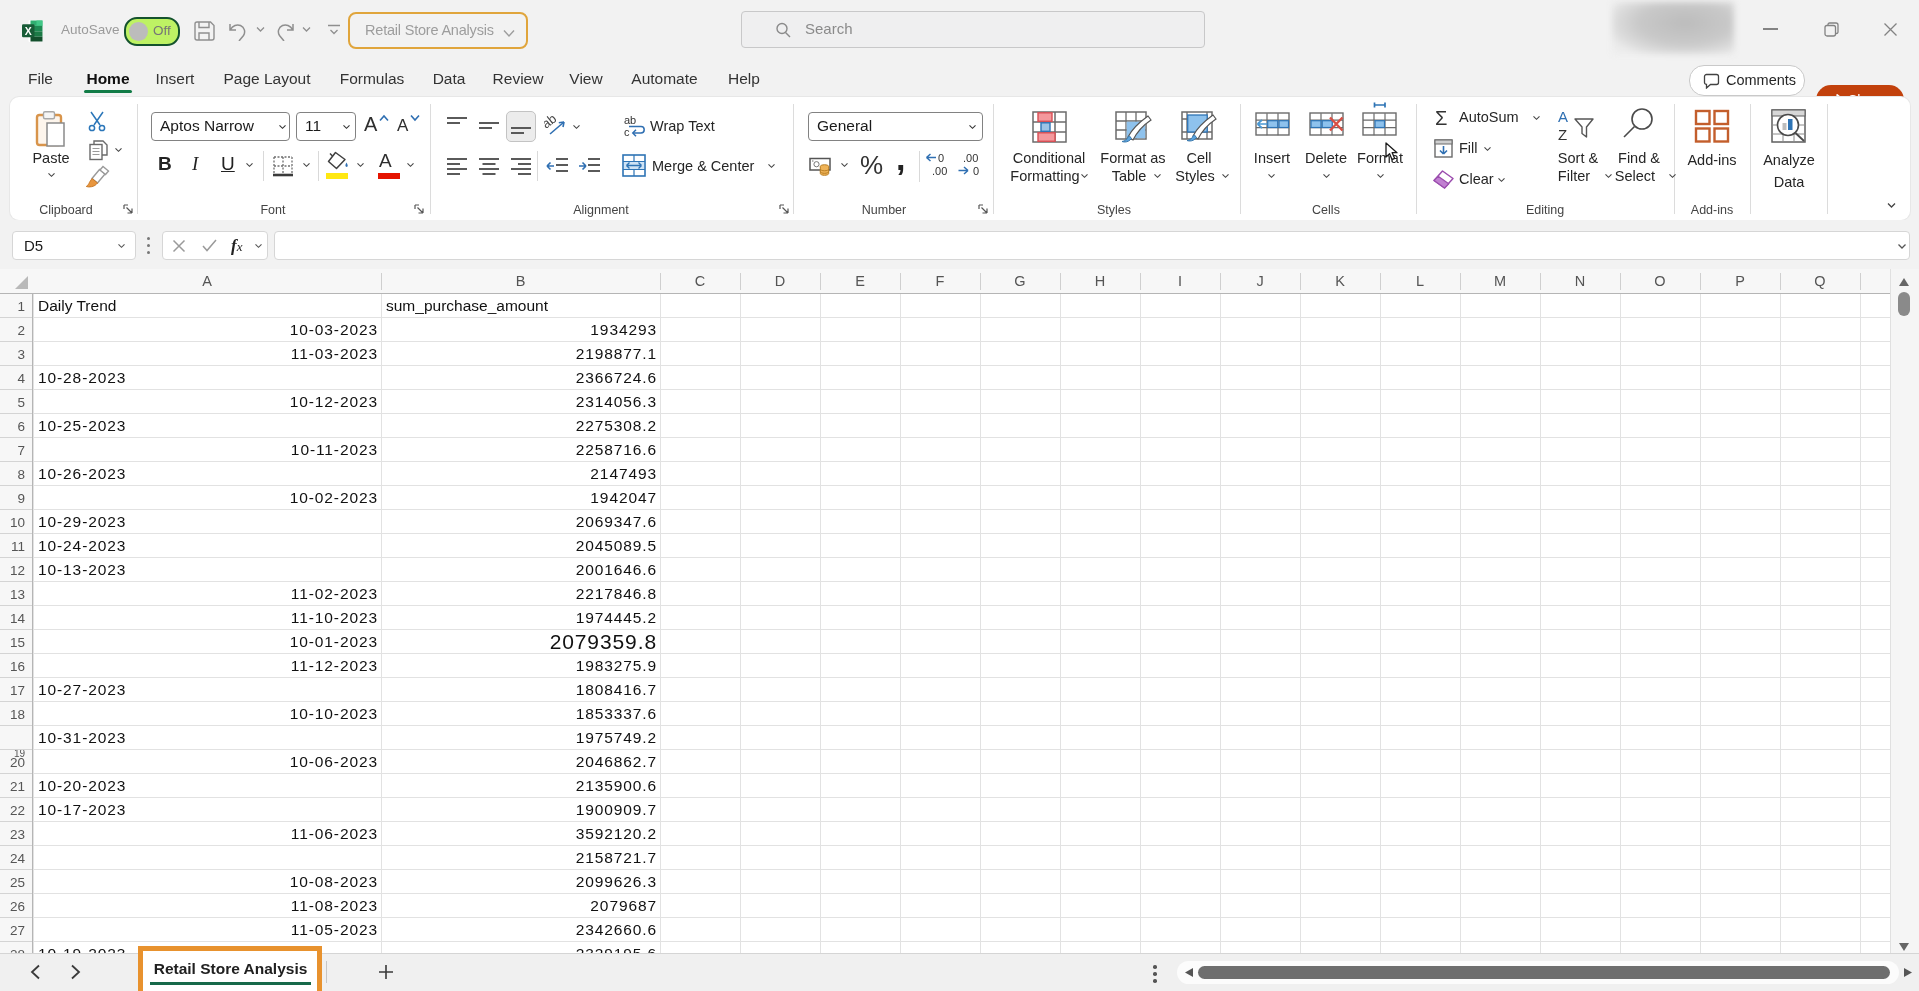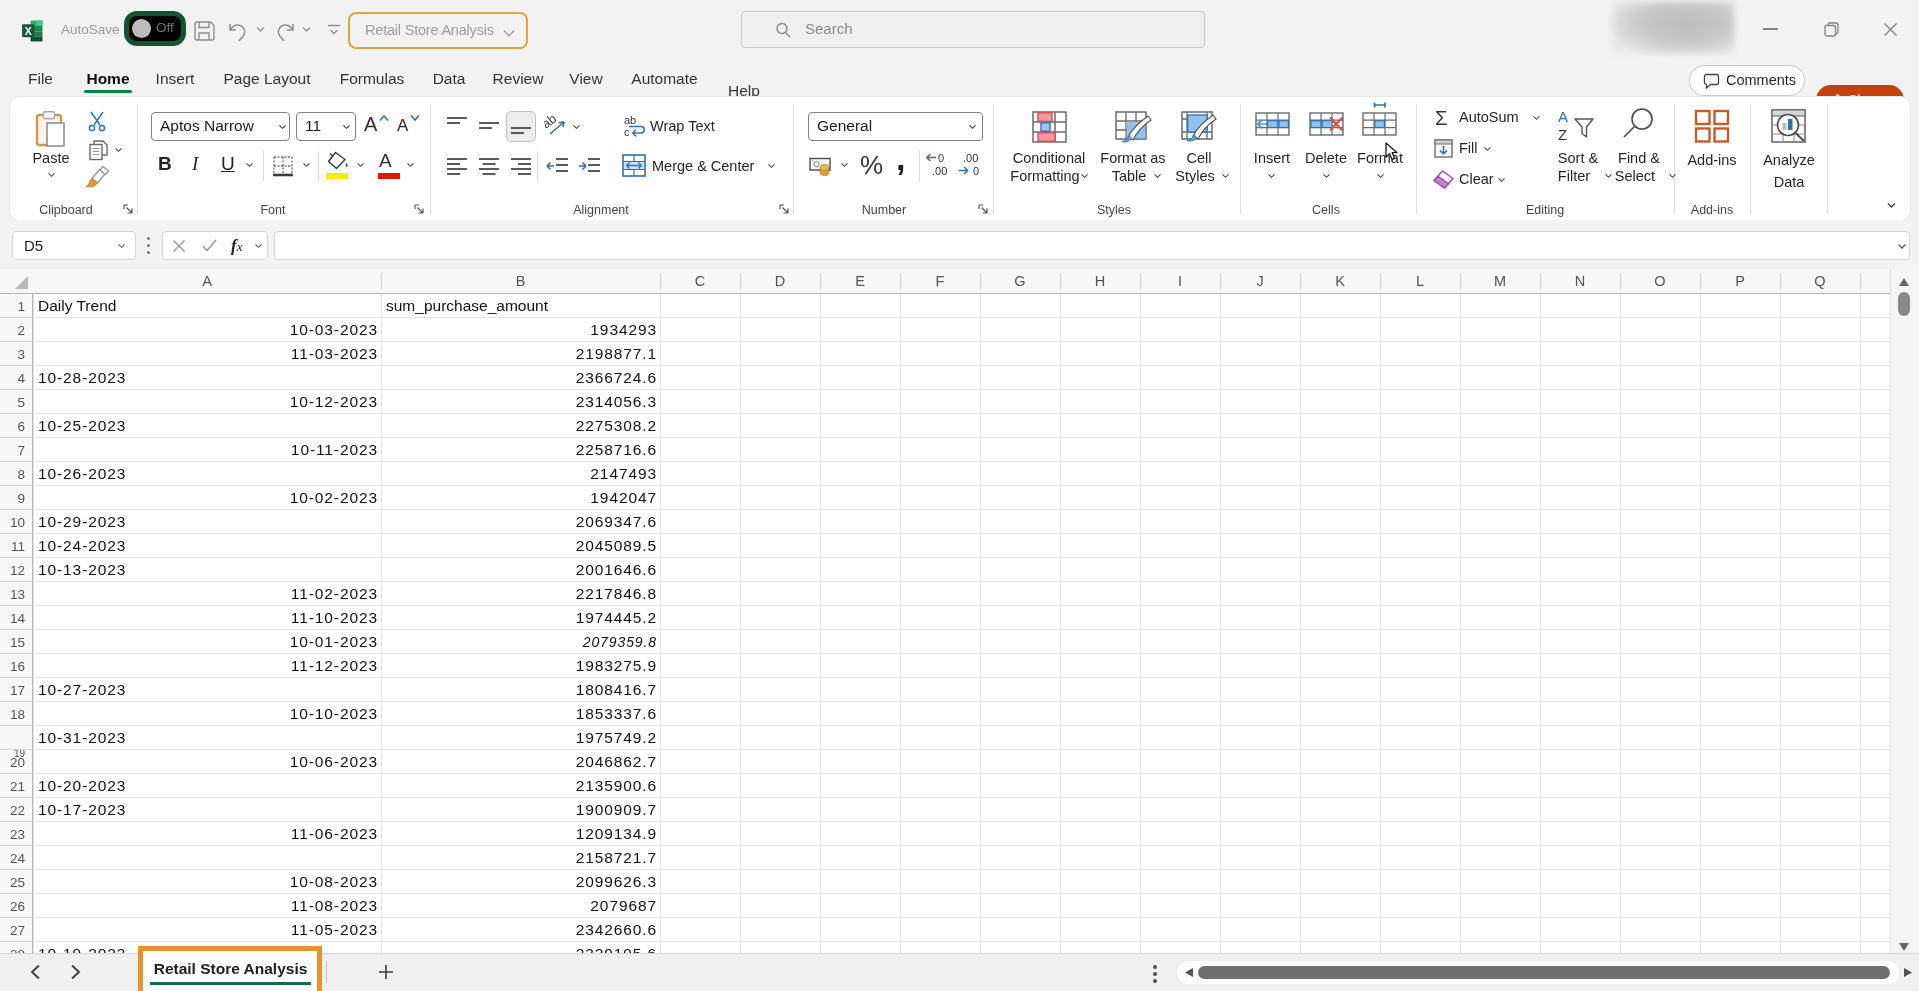--- a/index.html
+++ b/index.html
@@ -16,21 +16,21 @@
 <rect x="8.5" y="0.5" width="12" height="5.4" fill="#2fae70"></rect>
 <rect x="14.5" y="0.5" width="6" height="5.4" fill="#42c787"></rect>
 <rect x="8.5" y="5.9" width="12" height="5.4" fill="#1e8a53"></rect>
 <rect x="8.5" y="11.3" width="12" height="5.4" fill="#1c7a46"></rect>
 <rect x="8.5" y="16.7" width="12" height="4.8" fill="#134f2c"></rect>
 <rect x="0" y="4.3" width="12.5" height="13" rx="1.2" fill="#185c37"></rect>
 <text x="6.2" y="14.5" font-size="10.5" font-weight="bold" fill="#fff" text-anchor="middle" font-family="Liberation Sans">X</text>
 </svg>
   </div>
 <div class="abs" style="left:61px;top:22px;width:62px;height:18px;font-size:13.5px;color:#9b9b9b;">AutoSave</div>
-<div class="abs" style="left:124px;top:11px;width:52px;height:25px;background:#000000;border:5px solid #14532d;border-radius:13px;">
+<div class="abs" style="left:124px;top:17px;width:52px;height:25px;background:#bef264;border:2px solid #14532d;border-radius:13px;">
 <div class="abs" style="left:3px;top:3px;width:19px;height:19px;border-radius:50%;background:#bcbcbc;"></div>
 <div class="abs" style="left:27px;top:4px;font-size:13.5px;color:#767676;">Off</div>
   </div>
 <div class="abs" style="left:193px;top:20px;">
     <svg width="22" height="22" viewBox="0 0 22 22" fill="none" stroke="#8f8f8f" stroke-width="1.4">
 <path d="M2 4 a2 2 0 0 1 2-2 h13.5 L21 5.5 V18 a2 2 0 0 1-2 2 H4 a2 2 0 0 1-2-2 Z M6 2 v5.5 h10 V2 M6 20 v-7 h10 v7"></path>
 </svg>
   </div>
 <div class="abs" style="left:228px;top:21px;">
     <svg width="21" height="20" viewBox="0 0 21 20" fill="none" stroke="#8f8f8f" stroke-width="1.5">
@@ -85,21 +85,21 @@
   </div>
 <div class="abs ctr" style="left:21px;top:66px;width:39px;height:26px;font-size:15.5px;color:#333333;">File</div>
 <div class="abs ctr" style="left:76px;top:66px;width:64px;height:26px;font-size:15.5px;font-weight:bold;color:#0f0f0f;">Home</div>
 <div class="abs ctr" style="left:146px;top:66px;width:58px;height:26px;font-size:15.5px;color:#333333;">Insert</div>
 <div class="abs ctr" style="left:213px;top:66px;width:108px;height:26px;font-size:15.5px;color:#333333;">Page Layout</div>
 <div class="abs ctr" style="left:330px;top:66px;width:84px;height:26px;font-size:15.5px;color:#333333;">Formulas</div>
 <div class="abs ctr" style="left:423px;top:66px;width:52px;height:26px;font-size:15.5px;color:#333333;">Data</div>
 <div class="abs ctr" style="left:484px;top:66px;width:68px;height:26px;font-size:15.5px;color:#333333;">Review</div>
 <div class="abs ctr" style="left:561px;top:66px;width:50px;height:26px;font-size:15.5px;color:#333333;">View</div>
 <div class="abs ctr" style="left:619px;top:66px;width:91px;height:26px;font-size:15.5px;color:#333333;">Automate</div>
-<div class="abs ctr" style="left:719px;top:66px;width:50px;height:26px;font-size:15.5px;color:#333333;margin-top:12px;">Help</div>
+<div class="abs ctr" style="left:719px;top:66px;width:50px;height:26px;font-size:15.5px;color:#333333;">Help</div>
 <div class="abs" style="left:84px;top:90px;width:48px;height:3px;border-radius:2px;background:#127c47;"></div>
 <div class="abs" style="left:1689px;top:65px;width:116px;height:31px;background:#fff;border:1px solid #c9c9c9;border-radius:15px;box-sizing:border-box;">
 <svg class="abs" style="left:13px;top:7px;" width="17" height="16" viewBox="0 0 17 16" fill="none" stroke="#424242" stroke-width="1.3">
 <path d="M1.5 3.5 a2 2 0 0 1 2-2 h10 a2 2 0 0 1 2 2 v6 a2 2 0 0 1-2 2 h-6 l-4 3.5 v-3.5 h-0 a2 2 0 0 1-2-2 Z"></path>
     </svg>
 <div class="abs" style="left:36px;top:6px;font-size:14.5px;color:#262626;">Comments</div>
   </div>
 <div class="abs" style="left:1816px;top:65px;width:88px;height:31px;background:#c2410c;border-radius:15px;margin-top:20px;">
 <svg class="abs" style="left:11px;top:8px;" width="17" height="16" viewBox="0 0 17 16" fill="none" stroke="#fff" stroke-width="1.2">
 <path d="M10 1.5 L15 5.5 L10 9.5 V7 C5.5 7 3.5 9 2.5 11.5 C2.5 7.5 5 4.2 10 4 Z" stroke-linejoin="round"></path>
@@ -694,37 +694,37 @@
 <div class="abs" style="left:386px;width:271px;top:216px;height:23px;font-size:15.5px;color:#111;display:flex;align-items:center;letter-spacing:0.9px;justify-content:flex-end;">2069347.6</div>
 <div class="abs" style="left:38px;width:340px;top:240px;height:23px;font-size:15.5px;color:#111;display:flex;align-items:center;letter-spacing:0.9px;justify-content:flex-start;">10-24-2023</div>
 <div class="abs" style="left:386px;width:271px;top:240px;height:23px;font-size:15.5px;color:#111;display:flex;align-items:center;letter-spacing:0.9px;justify-content:flex-end;">2045089.5</div>
 <div class="abs" style="left:38px;width:340px;top:264px;height:23px;font-size:15.5px;color:#111;display:flex;align-items:center;letter-spacing:0.9px;justify-content:flex-start;">10-13-2023</div>
 <div class="abs" style="left:386px;width:271px;top:264px;height:23px;font-size:15.5px;color:#111;display:flex;align-items:center;letter-spacing:0.9px;justify-content:flex-end;">2001646.6</div>
 <div class="abs" style="left:38px;width:340px;top:288px;height:23px;font-size:15.5px;color:#111;display:flex;align-items:center;letter-spacing:0.9px;justify-content:flex-end;">11-02-2023</div>
 <div class="abs" style="left:386px;width:271px;top:288px;height:23px;font-size:15.5px;color:#111;display:flex;align-items:center;letter-spacing:0.9px;justify-content:flex-end;">2217846.8</div>
 <div class="abs" style="left:38px;width:340px;top:312px;height:23px;font-size:15.5px;color:#111;display:flex;align-items:center;letter-spacing:0.9px;justify-content:flex-end;">11-10-2023</div>
 <div class="abs" style="left:386px;width:271px;top:312px;height:23px;font-size:15.5px;color:#111;display:flex;align-items:center;letter-spacing:0.9px;justify-content:flex-end;">1974445.2</div>
 <div class="abs" style="left:38px;width:340px;top:336px;height:23px;font-size:15.5px;color:#111;display:flex;align-items:center;letter-spacing:0.9px;justify-content:flex-end;">10-01-2023</div>
-<div class="abs" style="left:386px;width:271px;top:336px;height:23px;font-size:14px;color:#111;display:flex;align-items:center;letter-spacing:0.9px;justify-content:flex-end;font-style:italic;">2079359.8</div>
+<div class="abs" style="left:386px;width:271px;top:336px;height:23px;font-size:21px;color:#111;display:flex;align-items:center;letter-spacing:0.9px;justify-content:flex-end;">2079359.8</div>
 <div class="abs" style="left:38px;width:340px;top:360px;height:23px;font-size:15.5px;color:#111;display:flex;align-items:center;letter-spacing:0.9px;justify-content:flex-end;">11-12-2023</div>
 <div class="abs" style="left:386px;width:271px;top:360px;height:23px;font-size:15.5px;color:#111;display:flex;align-items:center;letter-spacing:0.9px;justify-content:flex-end;">1983275.9</div>
 <div class="abs" style="left:38px;width:340px;top:384px;height:23px;font-size:15.5px;color:#111;display:flex;align-items:center;letter-spacing:0.9px;justify-content:flex-start;">10-27-2023</div>
 <div class="abs" style="left:386px;width:271px;top:384px;height:23px;font-size:15.5px;color:#111;display:flex;align-items:center;letter-spacing:0.9px;justify-content:flex-end;">1808416.7</div>
 <div class="abs" style="left:38px;width:340px;top:408px;height:23px;font-size:15.5px;color:#111;display:flex;align-items:center;letter-spacing:0.9px;justify-content:flex-end;">10-10-2023</div>
 <div class="abs" style="left:386px;width:271px;top:408px;height:23px;font-size:15.5px;color:#111;display:flex;align-items:center;letter-spacing:0.9px;justify-content:flex-end;">1853337.6</div>
 <div class="abs" style="left:38px;width:340px;top:432px;height:23px;font-size:15.5px;color:#111;display:flex;align-items:center;letter-spacing:0.9px;justify-content:flex-start;">10-31-2023</div>
 <div class="abs" style="left:386px;width:271px;top:432px;height:23px;font-size:15.5px;color:#111;display:flex;align-items:center;letter-spacing:0.9px;justify-content:flex-end;">1975749.2</div>
 <div class="abs" style="left:38px;width:340px;top:456px;height:23px;font-size:15.5px;color:#111;display:flex;align-items:center;letter-spacing:0.9px;justify-content:flex-end;">10-06-2023</div>
 <div class="abs" style="left:386px;width:271px;top:456px;height:23px;font-size:15.5px;color:#111;display:flex;align-items:center;letter-spacing:0.9px;justify-content:flex-end;">2046862.7</div>
 <div class="abs" style="left:38px;width:340px;top:480px;height:23px;font-size:15.5px;color:#111;display:flex;align-items:center;letter-spacing:0.9px;justify-content:flex-start;">10-20-2023</div>
 <div class="abs" style="left:386px;width:271px;top:480px;height:23px;font-size:15.5px;color:#111;display:flex;align-items:center;letter-spacing:0.9px;justify-content:flex-end;">2135900.6</div>
 <div class="abs" style="left:38px;width:340px;top:504px;height:23px;font-size:15.5px;color:#111;display:flex;align-items:center;letter-spacing:0.9px;justify-content:flex-start;">10-17-2023</div>
 <div class="abs" style="left:386px;width:271px;top:504px;height:23px;font-size:15.5px;color:#111;display:flex;align-items:center;letter-spacing:0.9px;justify-content:flex-end;">1900909.7</div>
 <div class="abs" style="left:38px;width:340px;top:528px;height:23px;font-size:15.5px;color:#111;display:flex;align-items:center;letter-spacing:0.9px;justify-content:flex-end;">11-06-2023</div>
-<div class="abs" style="left:386px;width:271px;top:528px;height:23px;font-size:15.5px;color:#111;display:flex;align-items:center;letter-spacing:0.9px;justify-content:flex-end;">1209134.9</div>
+<div class="abs" style="left:386px;width:271px;top:528px;height:23px;font-size:15.5px;color:#111;display:flex;align-items:center;letter-spacing:0.9px;justify-content:flex-end;">3592120.2</div>
 <div class="abs" style="left:386px;width:271px;top:552px;height:23px;font-size:15.5px;color:#111;display:flex;align-items:center;letter-spacing:0.9px;justify-content:flex-end;">2158721.7</div>
 <div class="abs" style="left:38px;width:340px;top:576px;height:23px;font-size:15.5px;color:#111;display:flex;align-items:center;letter-spacing:0.9px;justify-content:flex-end;">10-08-2023</div>
 <div class="abs" style="left:386px;width:271px;top:576px;height:23px;font-size:15.5px;color:#111;display:flex;align-items:center;letter-spacing:0.9px;justify-content:flex-end;">2099626.3</div>
 <div class="abs" style="left:38px;width:340px;top:600px;height:23px;font-size:15.5px;color:#111;display:flex;align-items:center;letter-spacing:0.9px;justify-content:flex-end;">11-08-2023</div>
 <div class="abs" style="left:386px;width:271px;top:600px;height:23px;font-size:15.5px;color:#111;display:flex;align-items:center;letter-spacing:0.9px;justify-content:flex-end;">2079687</div>
 <div class="abs" style="left:38px;width:340px;top:624px;height:23px;font-size:15.5px;color:#111;display:flex;align-items:center;letter-spacing:0.9px;justify-content:flex-end;">11-05-2023</div>
 <div class="abs" style="left:386px;width:271px;top:624px;height:23px;font-size:15.5px;color:#111;display:flex;align-items:center;letter-spacing:0.9px;justify-content:flex-end;">2342660.6</div>
 <div class="abs" style="left:38px;width:340px;top:648px;height:23px;font-size:15.5px;color:#111;display:flex;align-items:center;letter-spacing:0.9px;justify-content:flex-start;">10-19-2023</div>
 <div class="abs" style="left:386px;width:271px;top:648px;height:23px;font-size:15.5px;color:#111;display:flex;align-items:center;letter-spacing:0.9px;justify-content:flex-end;">2329195.6</div>
 </div>

